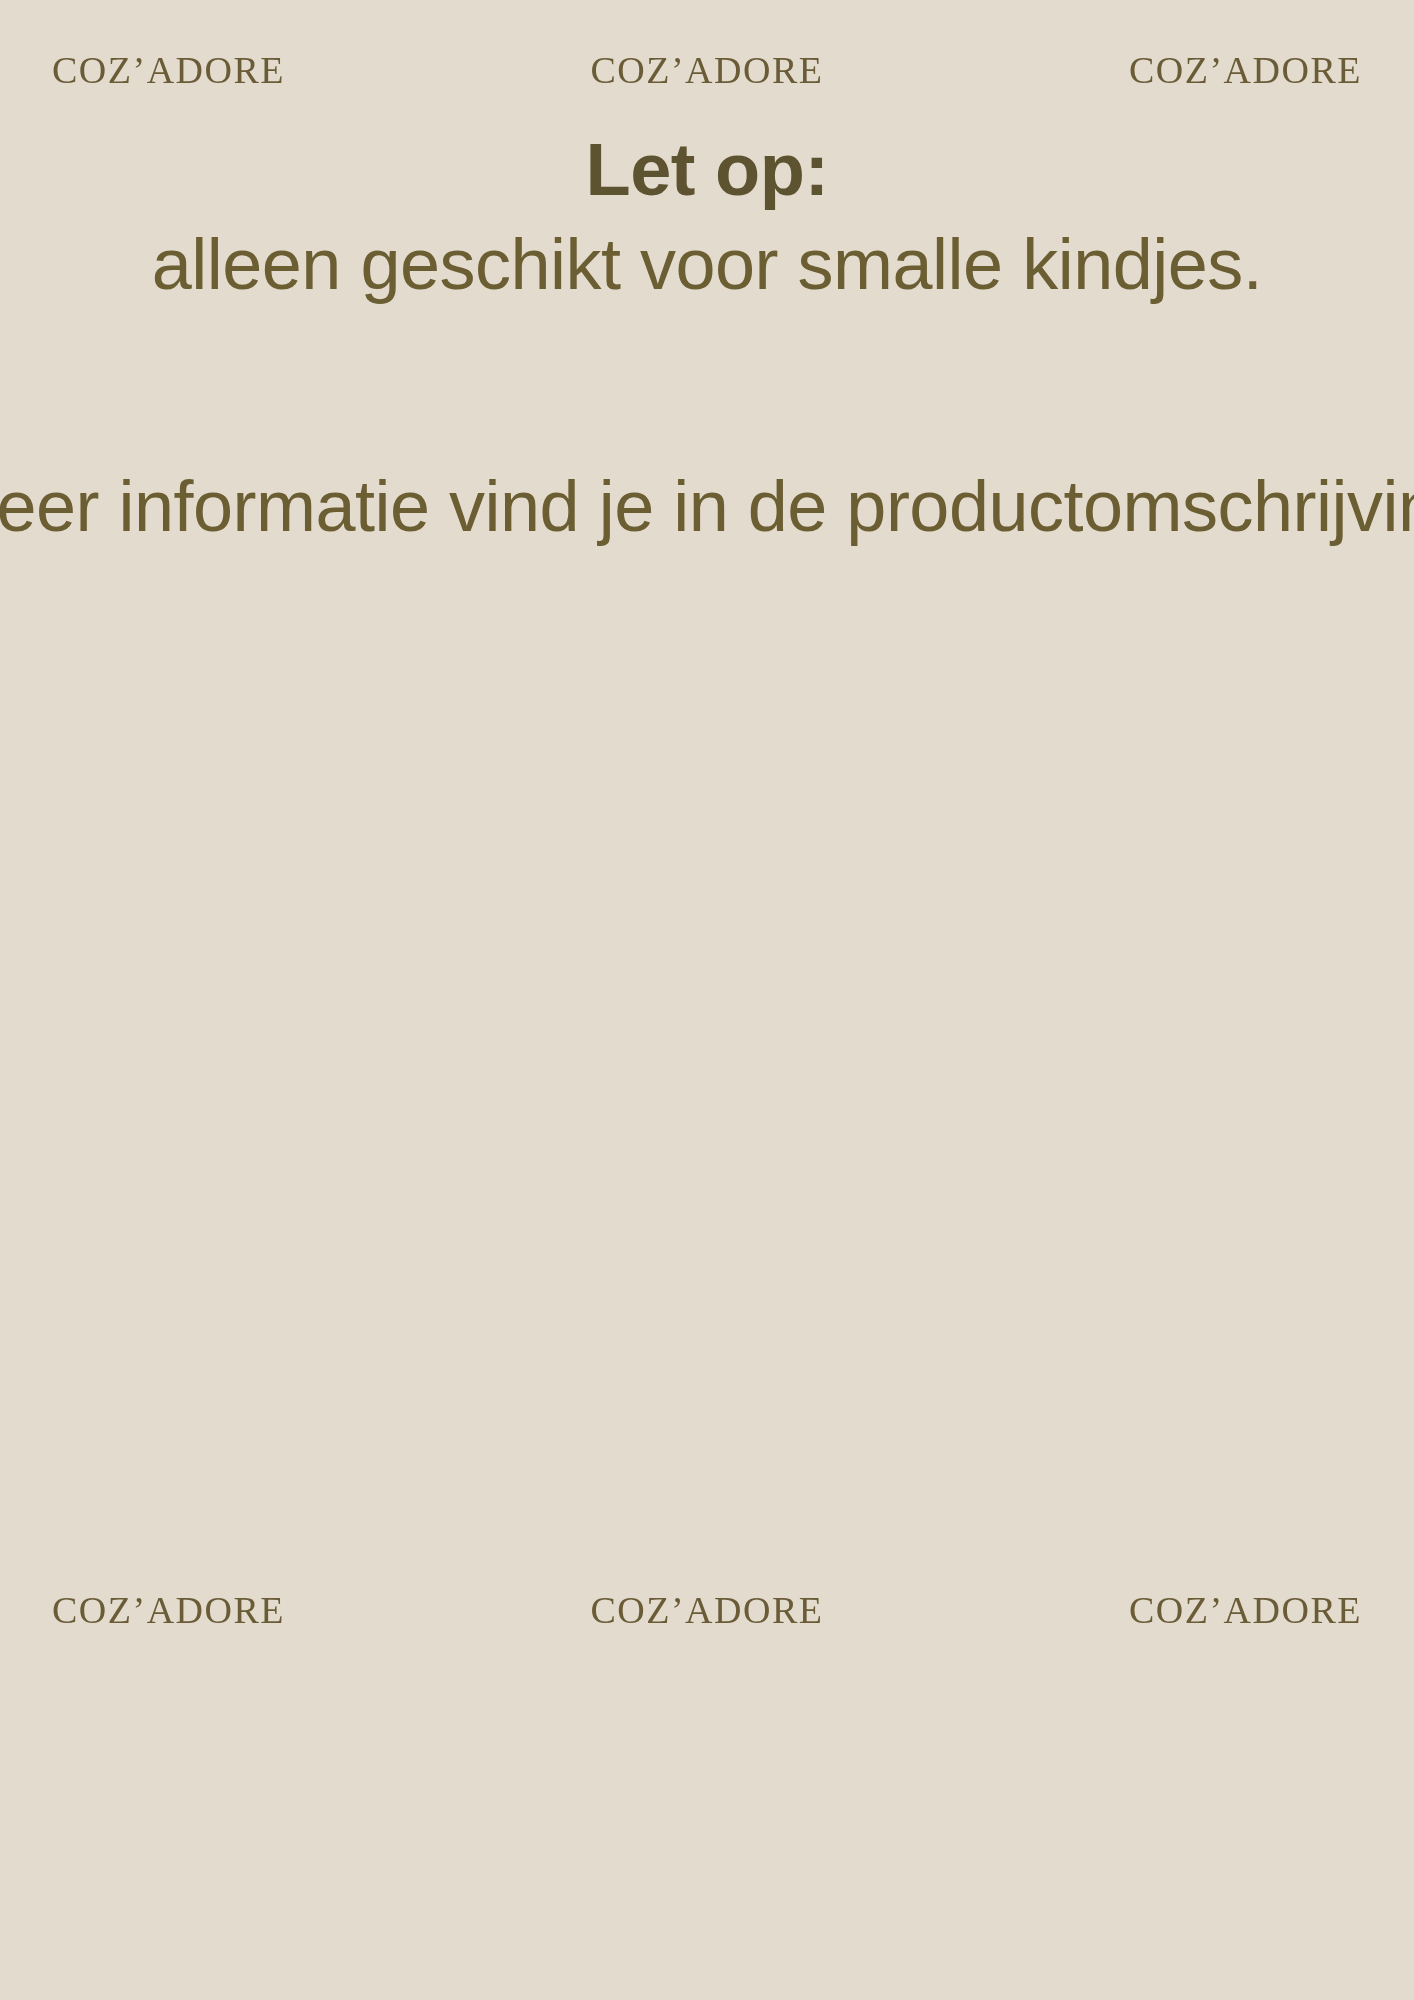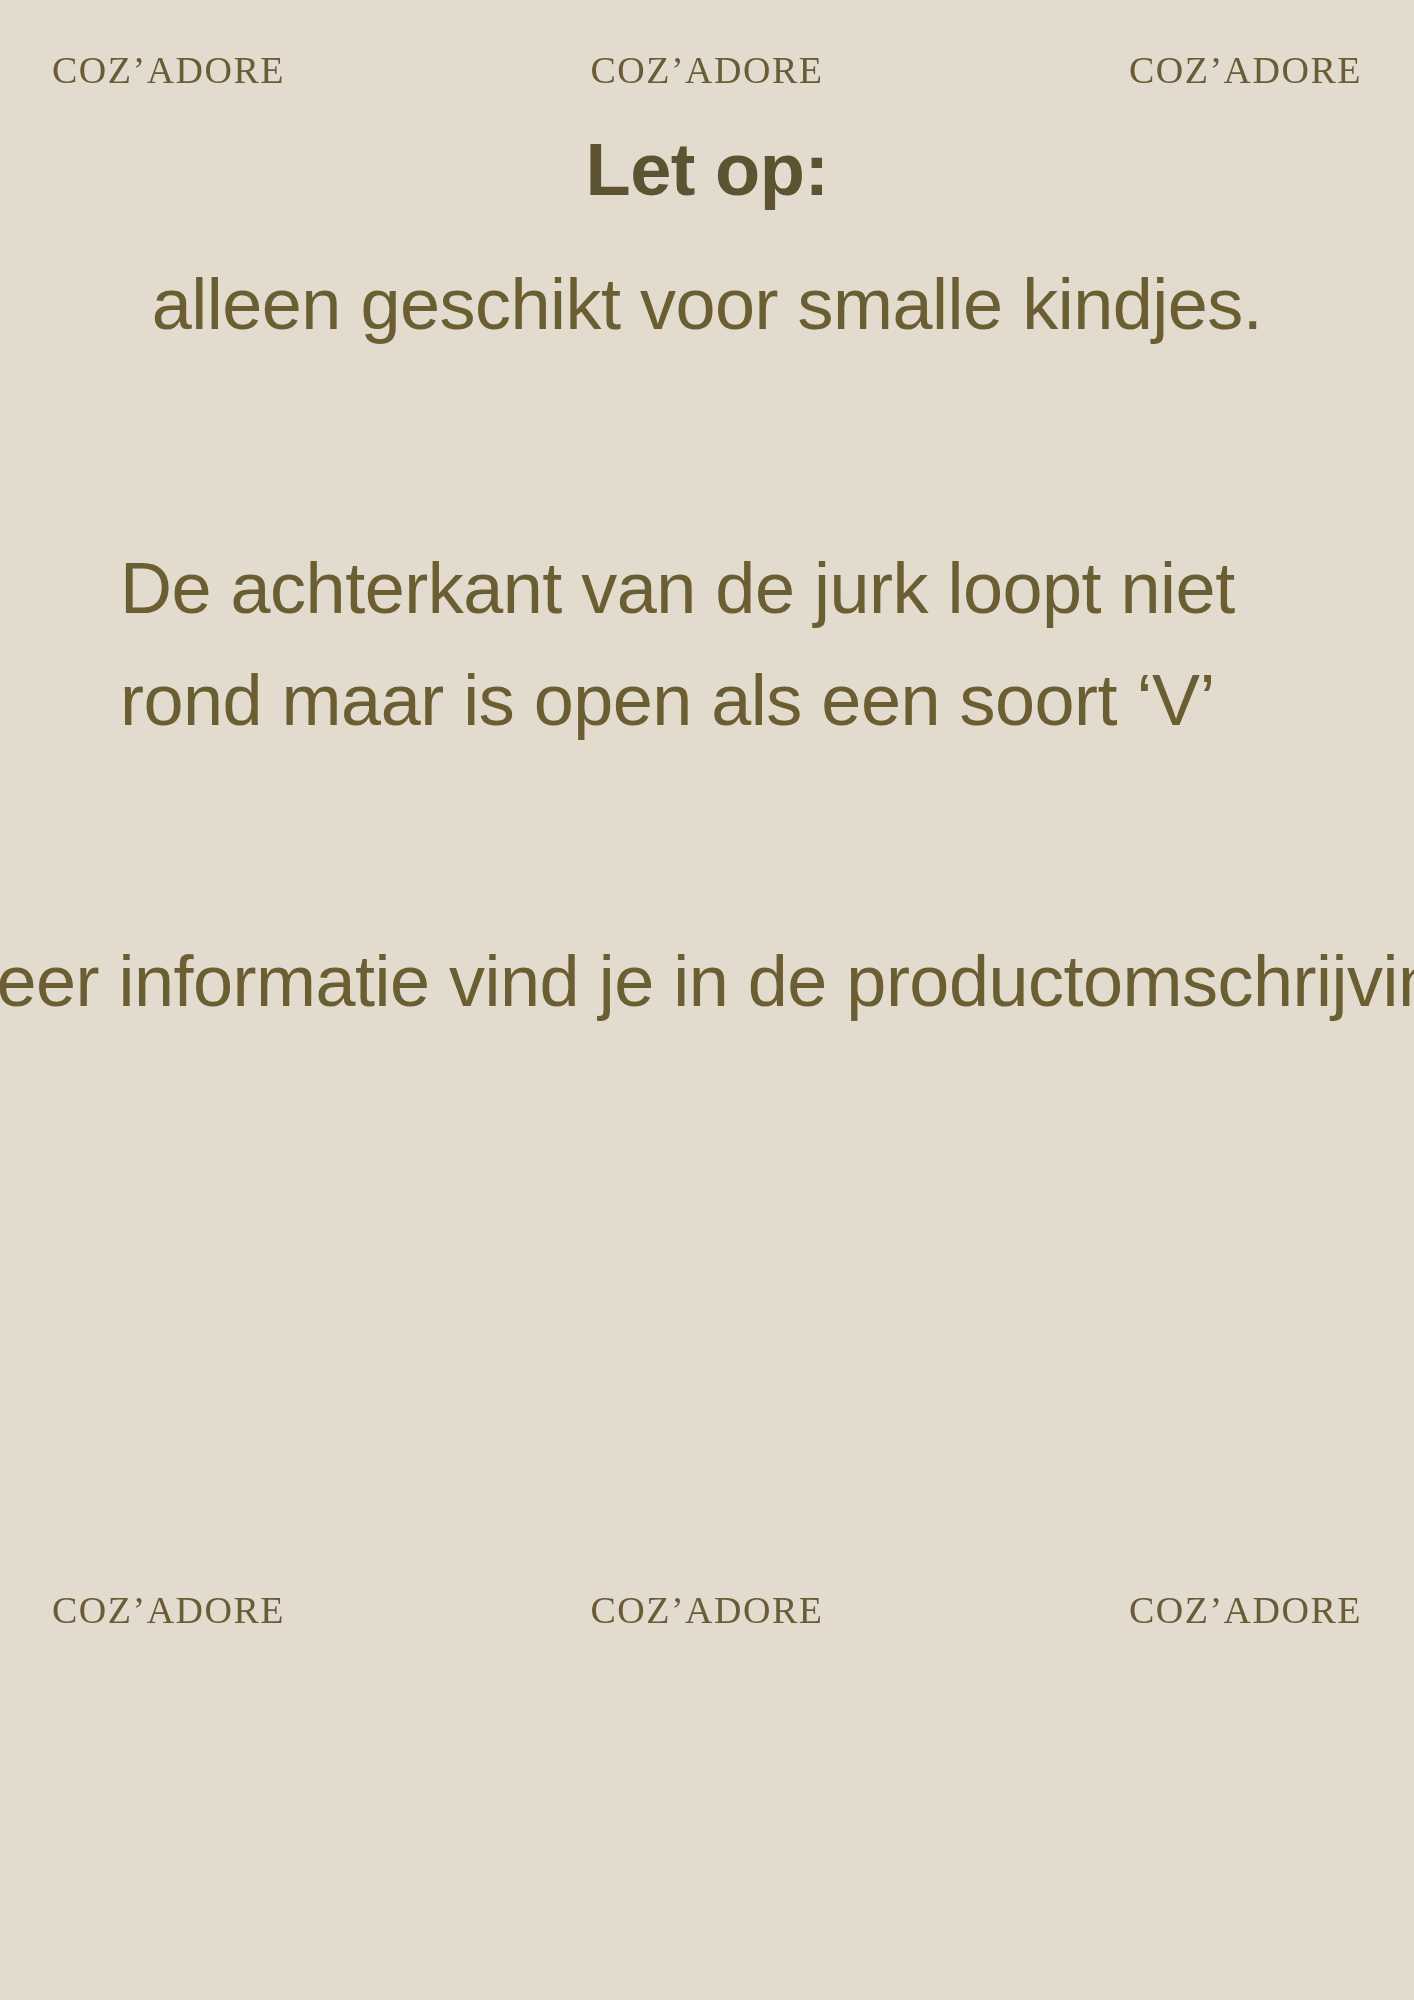--- a/index.html
+++ b/index.html
@@ -49,21 +49,20 @@
 
   
   .message {
     flex: 1 1 auto;
     display: flex;
     flex-direction: column;
     align-items: center;
     justify-content: flex-start;
     padding: 34px 120px 0 120px;
     box-sizing: border-box;
-    gap: 40px;
   }
 
   .headline {
     font-size: 74px;
     font-weight: bold;
     color: #5d5330;
     line-height: 1.18;
     text-align: center;
     margin: 0;
     letter-spacing: -0.5px;
@@ -96,21 +95,20 @@
 
   <div class="watermark-row top">
     <div class="watermark">COZ’ADORE</div>
     <div class="watermark">COZ’ADORE</div>
     <div class="watermark">COZ’ADORE</div>
   </div>
 
   <div class="message">
     <h1 class="headline">Let op:</h1>
     <p class="para block-1">alleen geschikt voor smalle kindjes.</p>
-    <p class="para block-2">De achterkant van de jurk loopt niet rond maar is open als een soort ‘V’</p>
     <p class="para block-3">Meer informatie vind je in de productomschrijving</p>
   </div>
 
   <div class="watermark-row bottom">
     <div class="watermark">COZ’ADORE</div>
     <div class="watermark">COZ’ADORE</div>
     <div class="watermark">COZ’ADORE</div>
   </div>
 
 </div>

